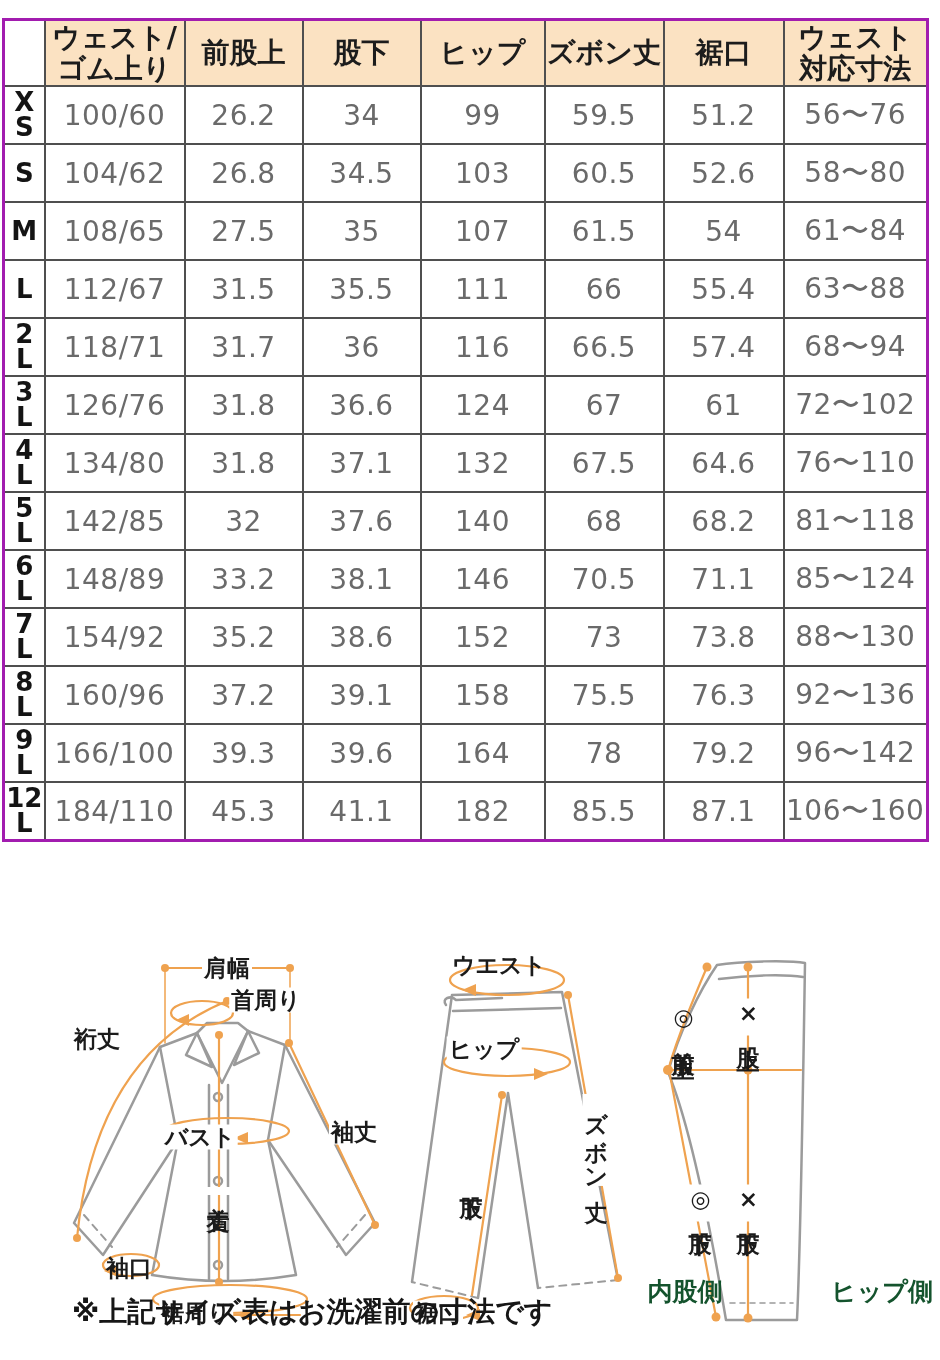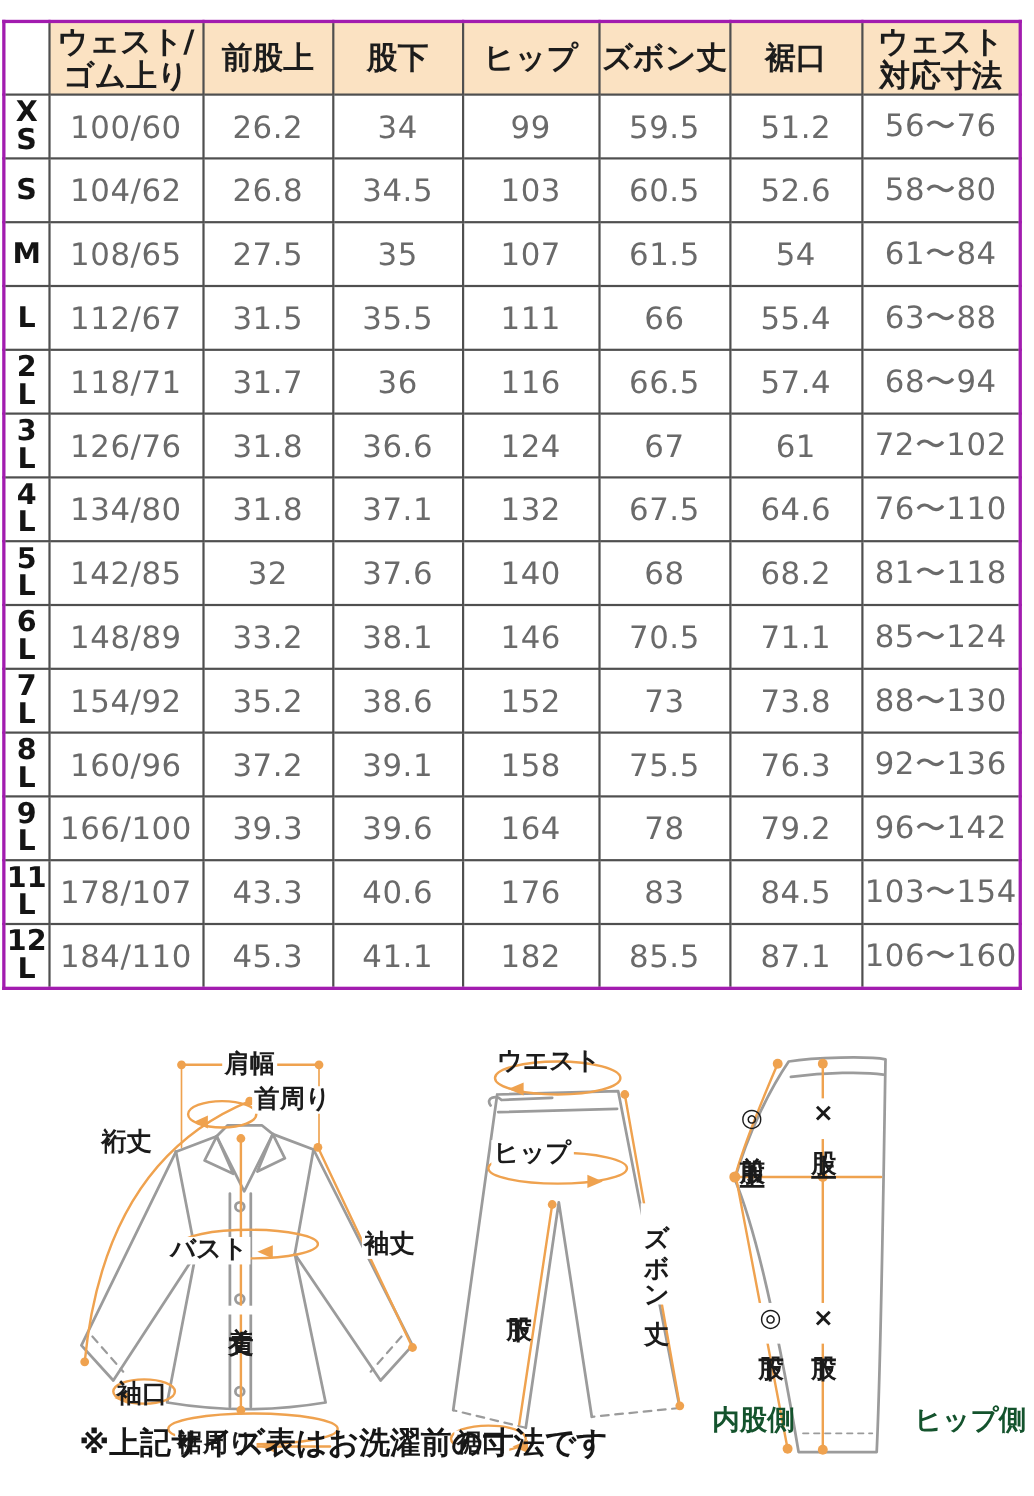--- a/index.html
+++ b/index.html
@@ -195,31 +195,20 @@
 L</th>
         <td>166/100</td>
         <td>39.3</td>
         <td>39.6</td>
         <td>164</td>
         <td>78</td>
         <td>79.2</td>
         <td>96〜142</td>
       </tr>
       <tr>
-        <th class="size">11
-L</th>
-        <td>178/107</td>
-        <td>43.3</td>
-        <td>40.6</td>
-        <td>176</td>
-        <td>83</td>
-        <td>84.5</td>
-        <td>103〜154</td>
-      </tr>
-      <tr>
         <th class="size">12
 L</th>
         <td>184/110</td>
         <td>45.3</td>
         <td>41.1</td>
         <td>182</td>
         <td>85.5</td>
         <td>87.1</td>
         <td>106〜160</td>
       </tr>
@@ -313,22 +302,22 @@
         <circle cx="748" cy="383" r="4.5"></circle>
           <circle cx="668" cy="135" r="5"></circle>
         <circle cx="707" cy="32" r="4.5"></circle>
           <circle cx="716" cy="382" r="4.5"></circle>
       </g>
     </g>
   </svg>
 
   <span class="dlabel bgw" style="left:227px;top:33px;">肩幅</span>
   <span class="dlabel bgw" style="left:266px;top:65px;">首周り</span>
-  <span class="dlabel bgw" style="left:115px;top:104px;">裄丈</span>
-  <span class="dlabel bgw" style="left:190px;top:202px;font-family:Liberation Mono, monospace;">バスト</span>
+  <span class="dlabel bgw" style="left:97px;top:104px;">裄丈</span>
+  <span class="dlabel bgw" style="left:200px;top:202px;">バスト</span>
   <span class="dlabel bgw" style="left:354px;top:197px;">袖丈</span>
   <span class="dlabel bgw vtext" style="left:218px;top:256px;">着丈</span>
   <span class="dlabel" style="left:86px;top:333px;margin-left:43px;">袖口</span>
   <span class="dlabel bgw" style="left:196px;top:378px;">裾周り</span>
 
   <span class="dlabel" style="left:499px;top:30px;">ウエスト</span>
   <span class="dlabel bgw" style="left:484px;top:114px;">ヒップ</span>
   <span class="dlabel bgw vtext" style="left:596px;top:205px;">ズボン丈</span>
   <span class="dlabel bgw vtext" style="left:471px;top:247px;">股下</span>
   <span class="dlabel bgw" style="left:438px;top:378px;">裾口</span>

